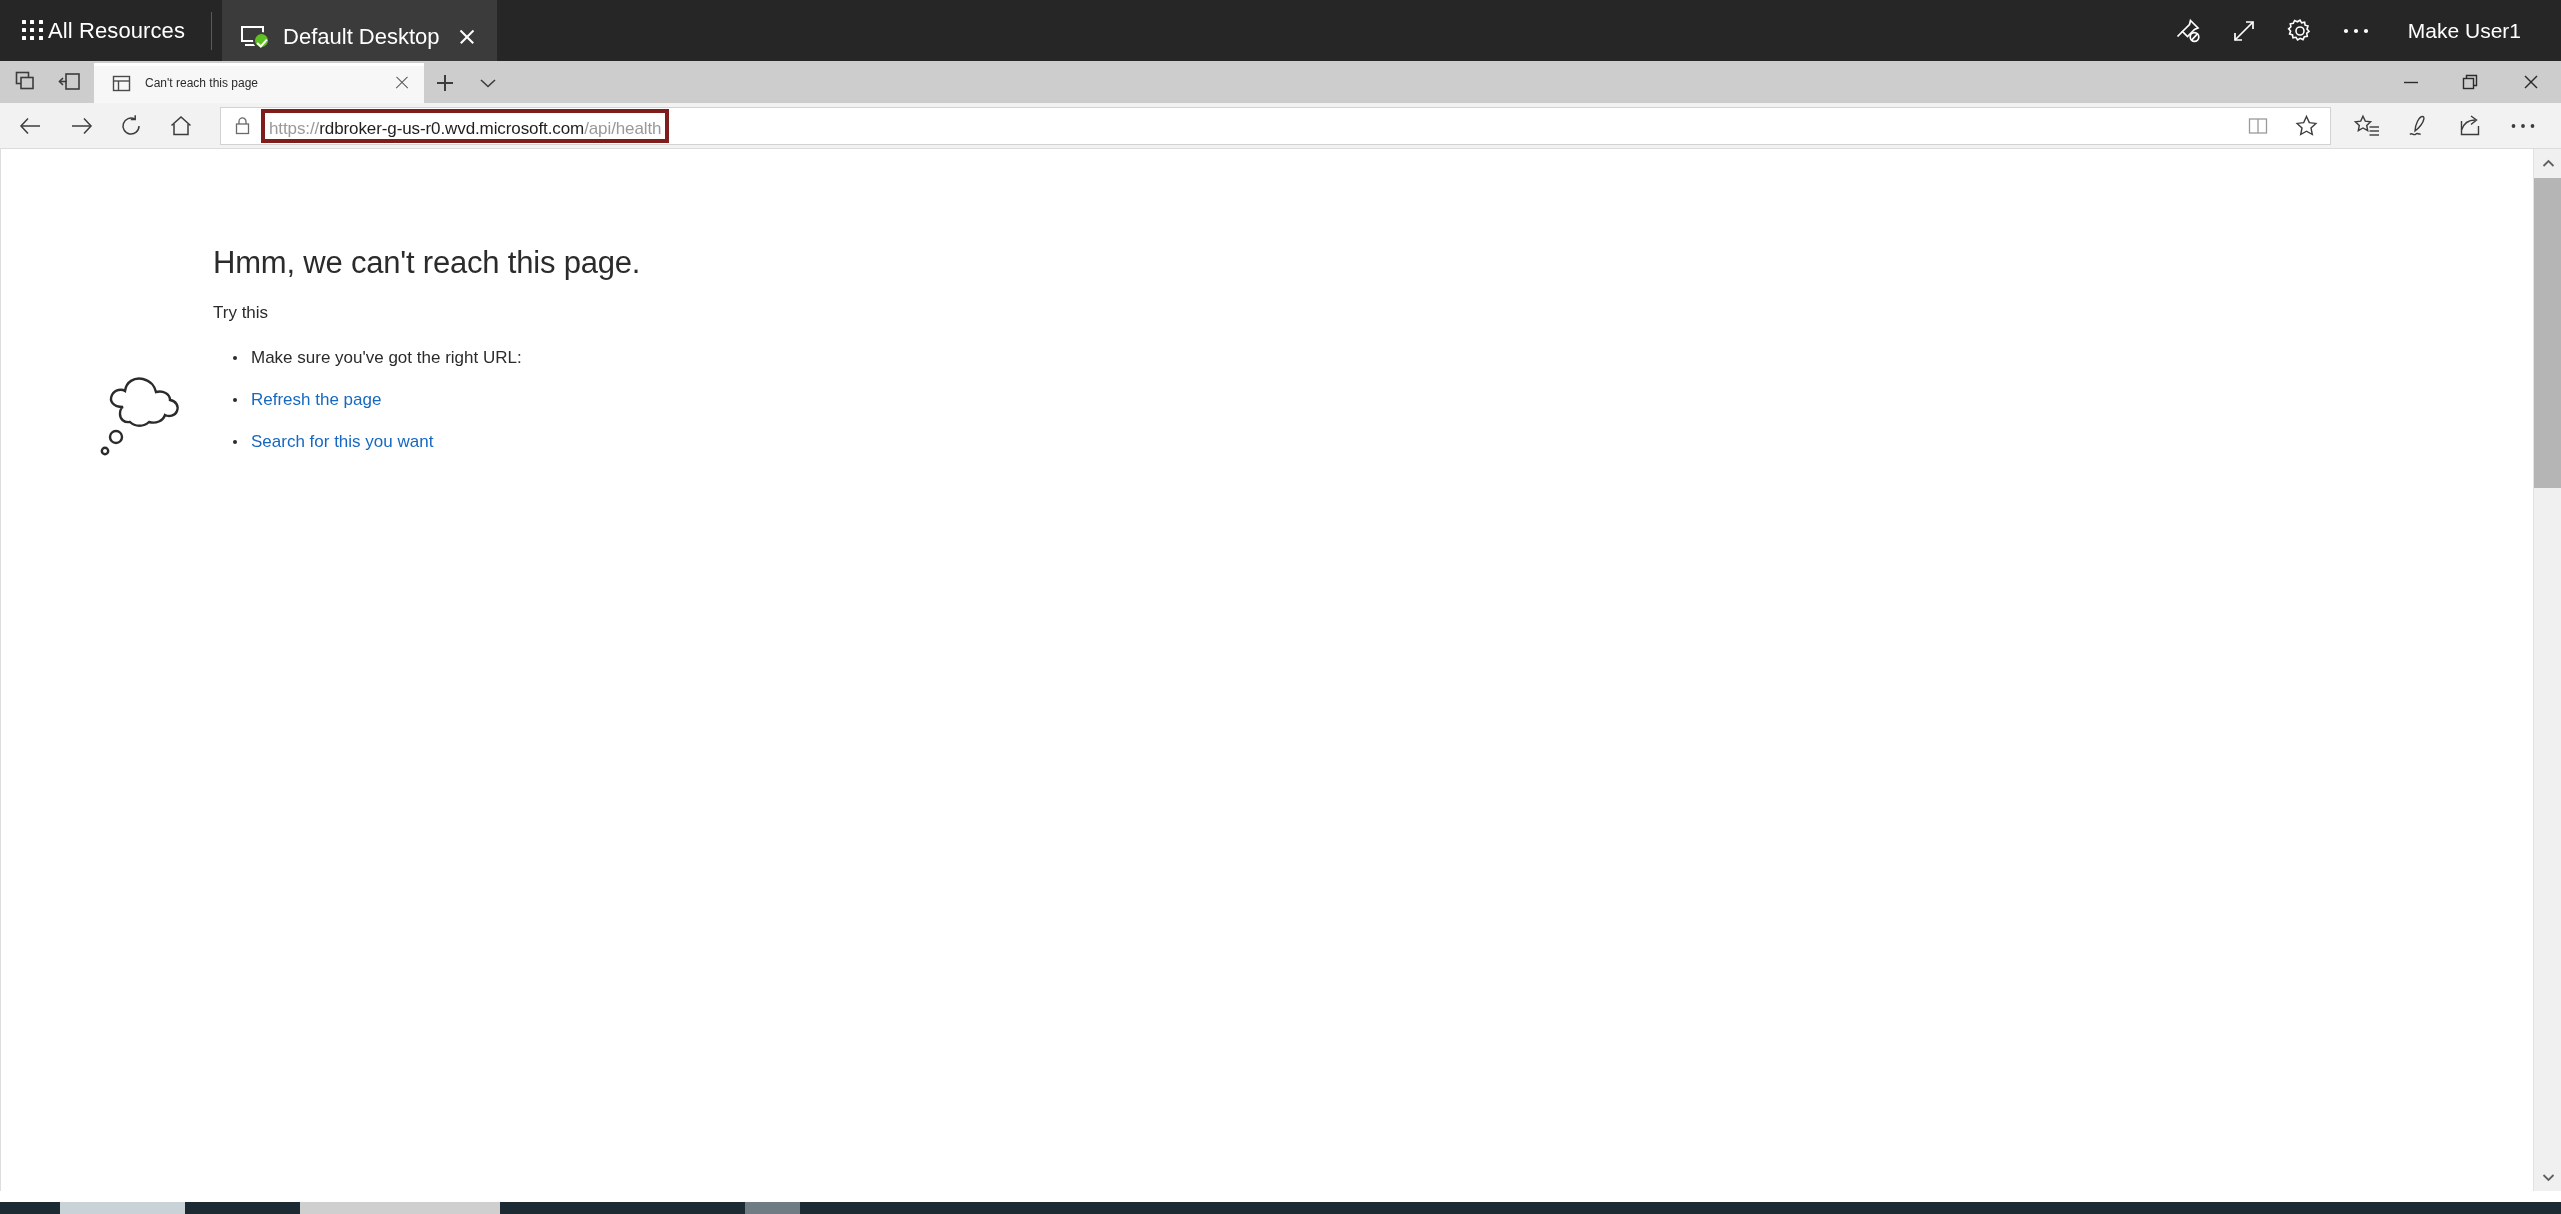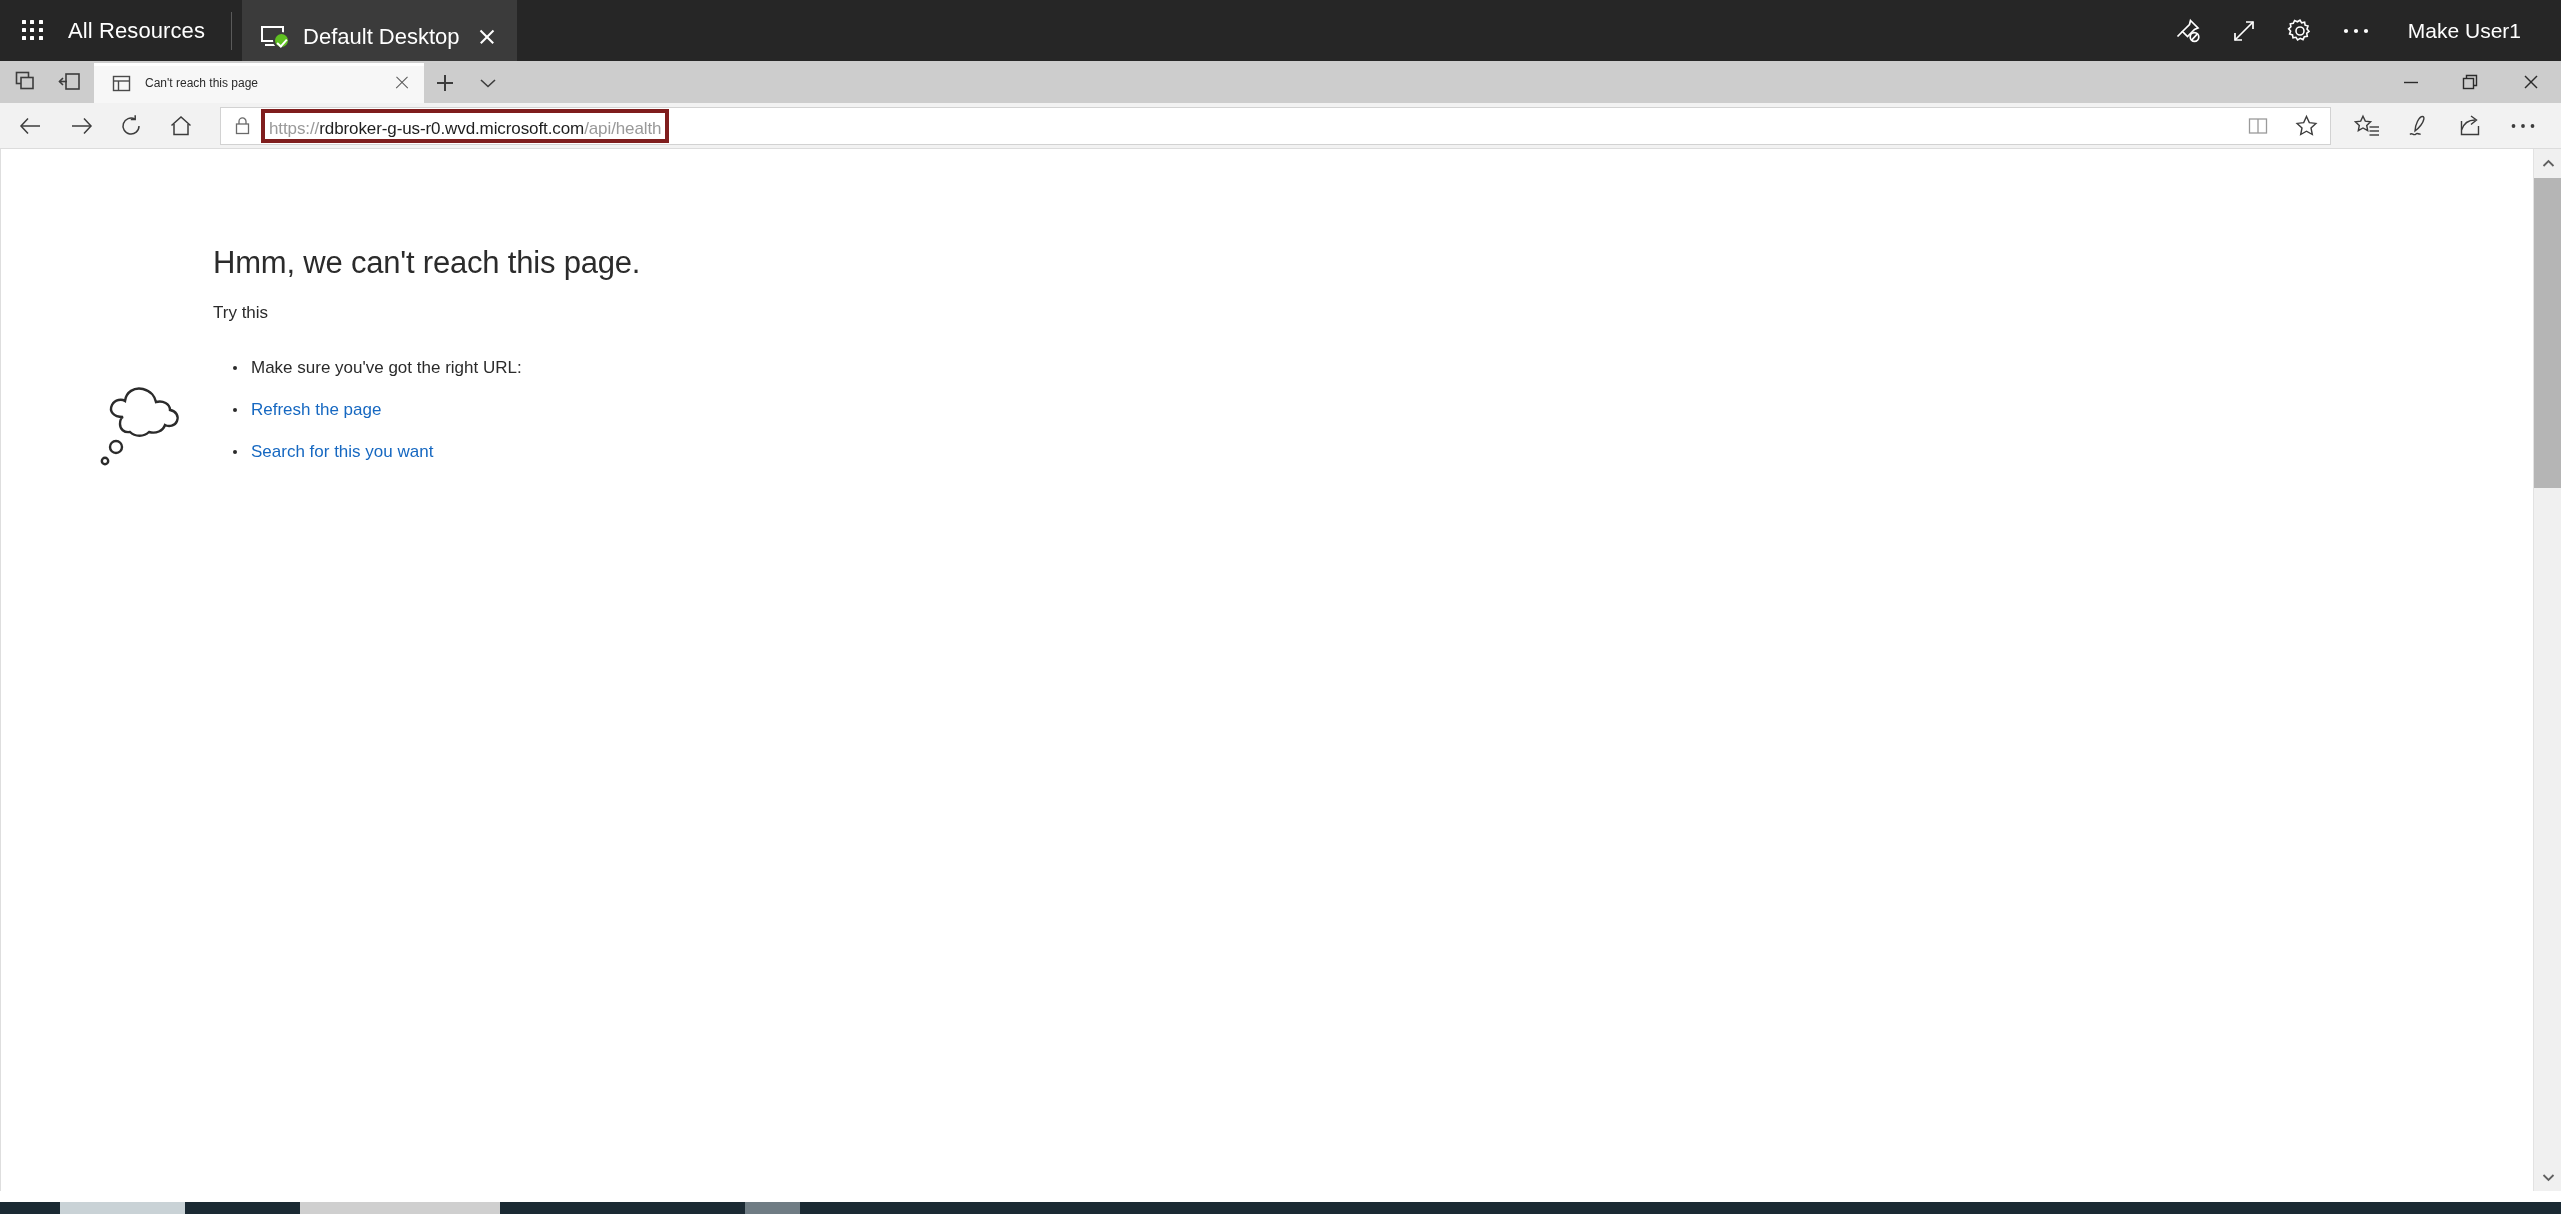--- a/index.html
+++ b/index.html
@@ -20,21 +20,21 @@
     width: 2561px;
     height: 61px;
     background: #262626;
     display: flex;
     align-items: stretch;
   }
 
   .rdp-allres {
     display: flex;
     align-items: center;
-    gap: 24px;
+    gap: 4px;
     padding: 0 26px 0 22px;
     height: 61px;
     cursor: default;
   }
   .rdp-allres-label {
     color: #ffffff;
     font-size: 22px;
     letter-spacing: 0.1px;
     white-space: nowrap;
   }
@@ -386,21 +386,21 @@
   .error-title {
     font-size: 31px;
     font-weight: 400;
     color: #2b2b2b;
     letter-spacing: -0.2px;
     margin-bottom: 22px;
   }
   .error-trythis {
     font-size: 17px;
     color: #2b2b2b;
-    margin-bottom: 34px;
+    margin-bottom: 24px;
   }
   .error-list {
     list-style: none;
     padding-left: 20px;
   }
   .error-list li {
     position: relative;
     font-size: 17px;
     color: #2b2b2b;
     padding-left: 18px;

